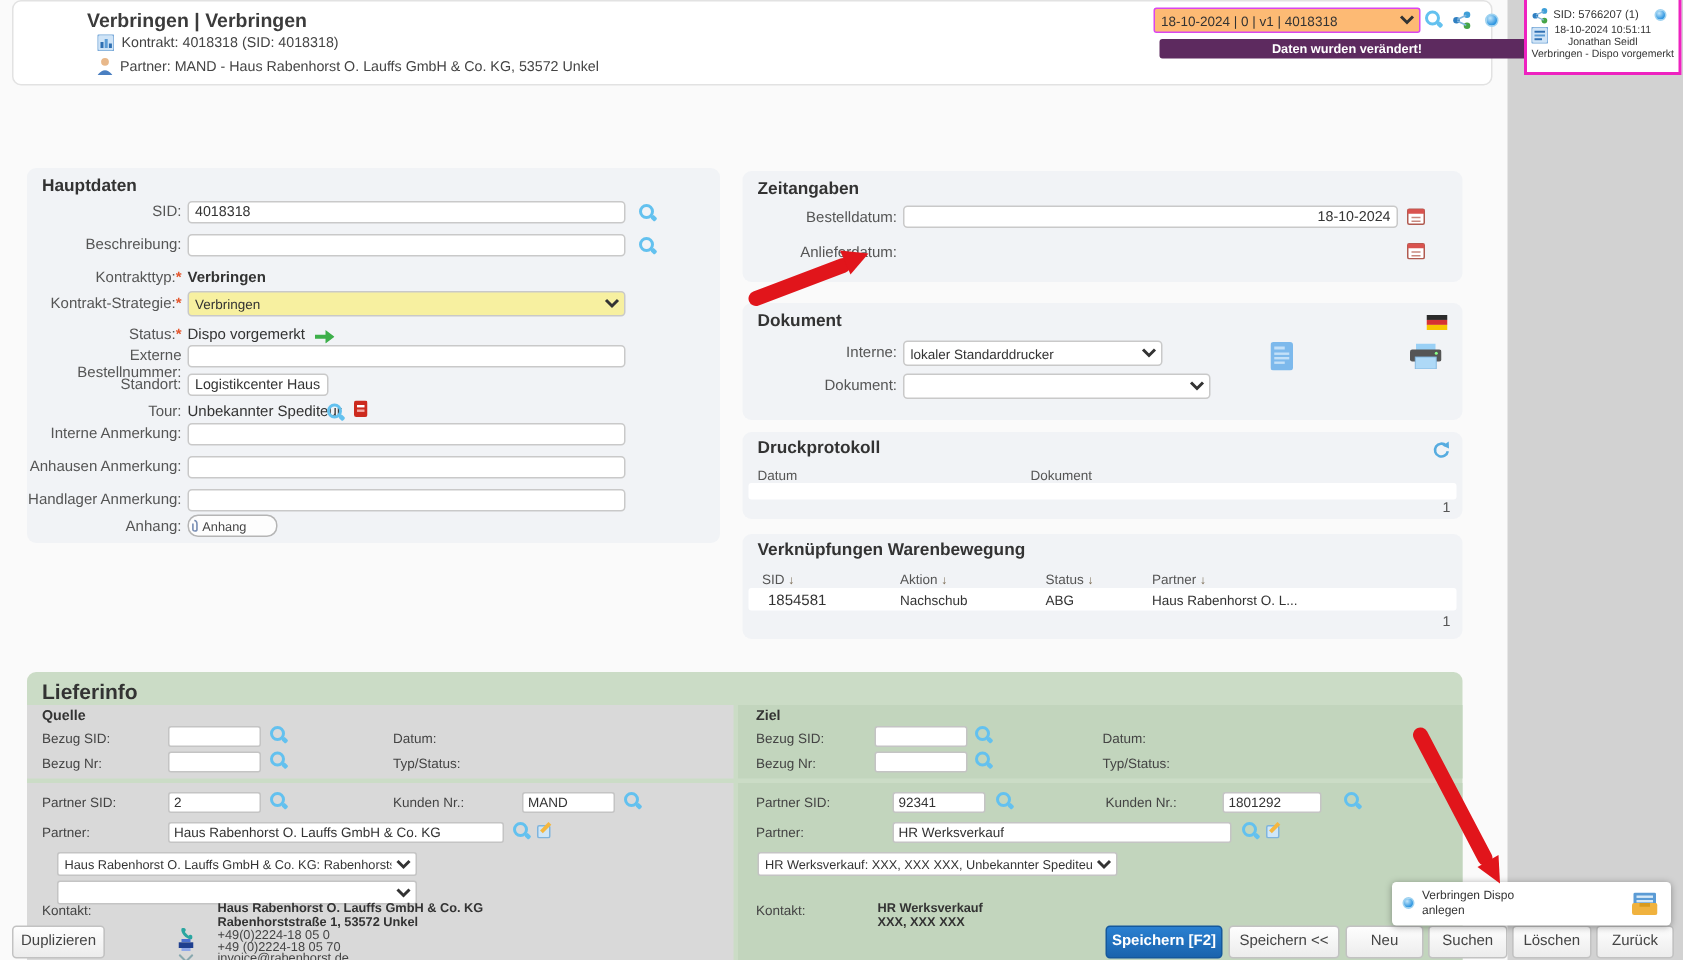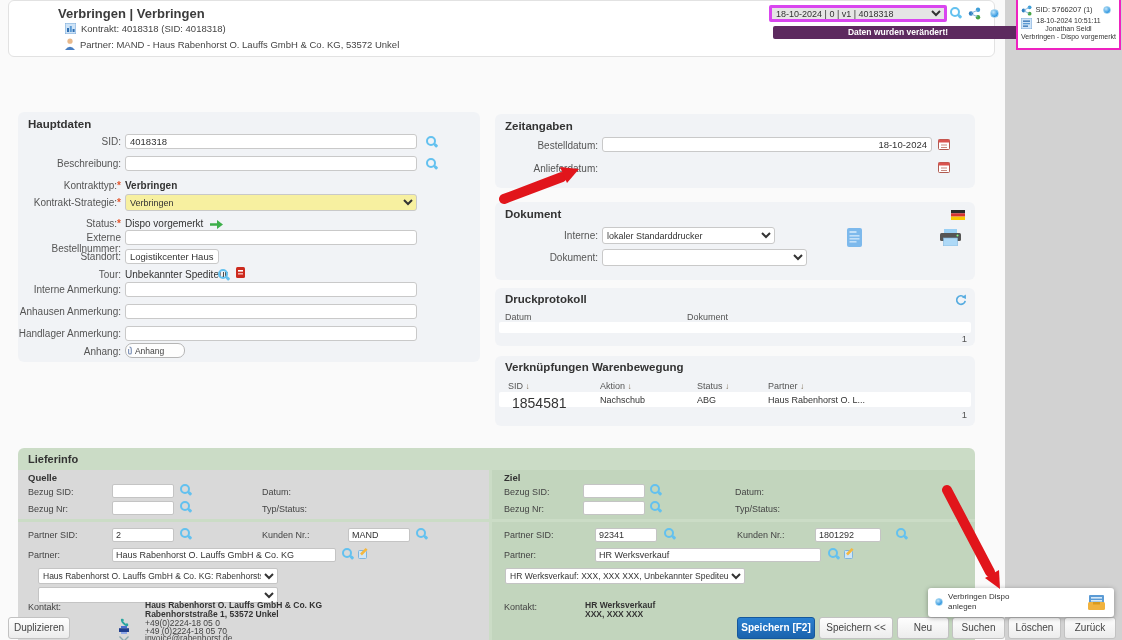--- a/index.html
+++ b/index.html
@@ -3,21 +3,21 @@
 <meta charset="utf-8">
 <style>
   html,body{margin:0;padding:0;}
   body{background:#d2d2d2;font-family:"Liberation Sans","DejaVu Sans",sans-serif;}
   .stage{position:relative;width:1122px;height:640px;overflow:hidden;background:#d2d2d2;}
   .page-bg{position:absolute;left:0;top:0;width:1005px;height:640px;background:#fafafa;}
   
   .header-card{position:absolute;left:8px;top:0;width:987px;height:57px;background:#fff;border:1px solid #e2e2e2;border-radius:6px;box-sizing:border-box;}
   .hc-title{position:absolute;left:49px;top:5px;font-size:13px;font-weight:bold;color:#3b3b3b;}
   .hc-line{position:absolute;left:56px;font-size:9.5px;color:#444;display:flex;align-items:center;gap:5px;}
-  .version-select{position:absolute;left:760px;top:4px;width:178px;height:17px;font-size:9px;color:#333;border:3px solid #d946ef;border-radius:2px;background:#e5e5e5;}
+  .version-select{position:absolute;left:760px;top:4px;width:178px;height:17px;font-size:9px;color:#333;border:1px solid #d946ef;border-radius:2px;background:#fdba74;}
   .banner{position:absolute;left:764px;top:25px;width:250px;height:13px;background:#5d2a5f;border-radius:2px;color:#fff;font-size:8.5px;font-weight:bold;text-align:center;line-height:13px;}
   
   .session{position:absolute;left:1016px;top:-8px;width:101px;height:54px;background:#fff;border:2px solid #ee22c0;z-index:6;font-size:7px;color:#333;}
   .sess-line{position:absolute;left:0;width:100%;text-align:center;}
   
   .tabs{position:absolute;left:8px;top:76px;width:1042px;height:29px;background:#f6f6f6;border:1px solid #dedede;box-sizing:border-box;}
   .tab{position:absolute;top:0;height:27px;line-height:26px;text-align:center;font-size:10.5px;color:#444;border-right:1px solid #e6e6e6;}
   .tab.active{background:#fff;border-top:3px solid #e25b2c;height:27px;line-height:23px;font-weight:bold;color:#222;font-size:11px;box-sizing:border-box;}
   
   .panel{position:absolute;background:#f1f3f6;border-radius:6px;}
@@ -222,30 +222,30 @@
     <div class="count" style="right:8px;top:45px;">1</div>
   </div>
 
   <div class="panel" style="left:495px;top:356px;width:480px;height:70px;">
     <div class="ttl" style="left:10px;top:5px;">Verknüpfungen Warenbewegung</div>
     <div class="colh" style="left:13px;top:25px;"><span>SID</span> <span class="sort">↓</span></div>
     <div class="colh" style="left:105px;top:25px;"><span>Aktion</span> <span class="sort">↓</span></div>
     <div class="colh" style="left:202px;top:25px;"><span>Status</span> <span class="sort">↓</span></div>
     <div class="colh" style="left:273px;top:25px;"><span>Partner</span> <span class="sort">↓</span></div>
     <div class="whiterow" style="left:4px;top:36px;width:472px;height:15px;">
-      <span style="position:absolute;left:13px;top:3px;font-size:14px;color:#333;">1854581</span>
+      <span style="position:absolute;left:13px;top:3px;font-size:10px;color:#333;">1854581</span>
       <span style="position:absolute;left:101px;top:3px;font-size:9px;color:#333;">Nachschub</span>
       <span style="position:absolute;left:198px;top:3px;font-size:9px;color:#333;">ABG</span>
       <span style="position:absolute;left:269px;top:3px;font-size:9px;color:#333;">Haus Rabenhorst O. L...</span>
     </div>
     <div class="count" style="right:8px;top:53px;">1</div>
   </div>
 
   <div class="lief">
-    <div class="ttl" style="left:10px;top:5px;font-size:11px;">Lieferinfo</div>
+    <div class="ttl" style="left:10px;top:5px;font-size:14px;">Lieferinfo</div>
 
     <div class="zone" style="left:0;top:22px;width:471px;height:49px;background:#d9d9d9;">
       <div class="zbold" style="left:10px;top:2px;font-size:9.5px;">Quelle</div>
       <div class="zlbl" style="left:10px;top:17px;">Bezug SID:</div>
       <input class="zinp" style="left: 94px; top: 14px; width: 62px;">
       <span class="mag" style="left:162px;top:14px;"></span>
       <div class="zlbl" style="left:244px;top:17px;">Datum:</div>
       <div class="zlbl" style="left:10px;top:34px;">Bezug Nr:</div>
       <input class="zinp" style="left: 94px; top: 31px; width: 62px;">
       <span class="mag" style="left:162px;top:31px;"></span>

